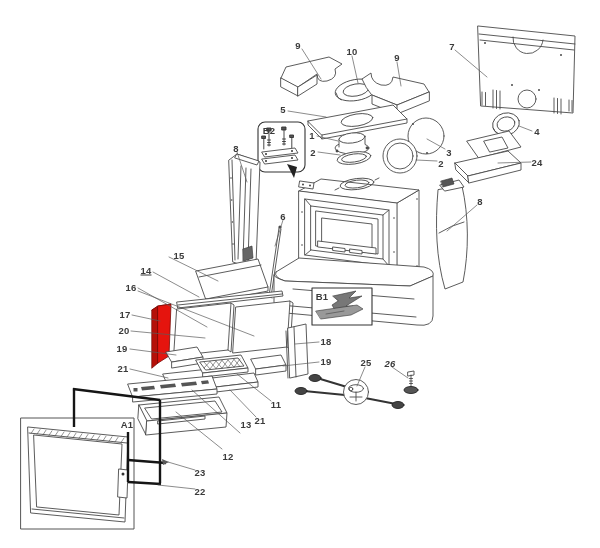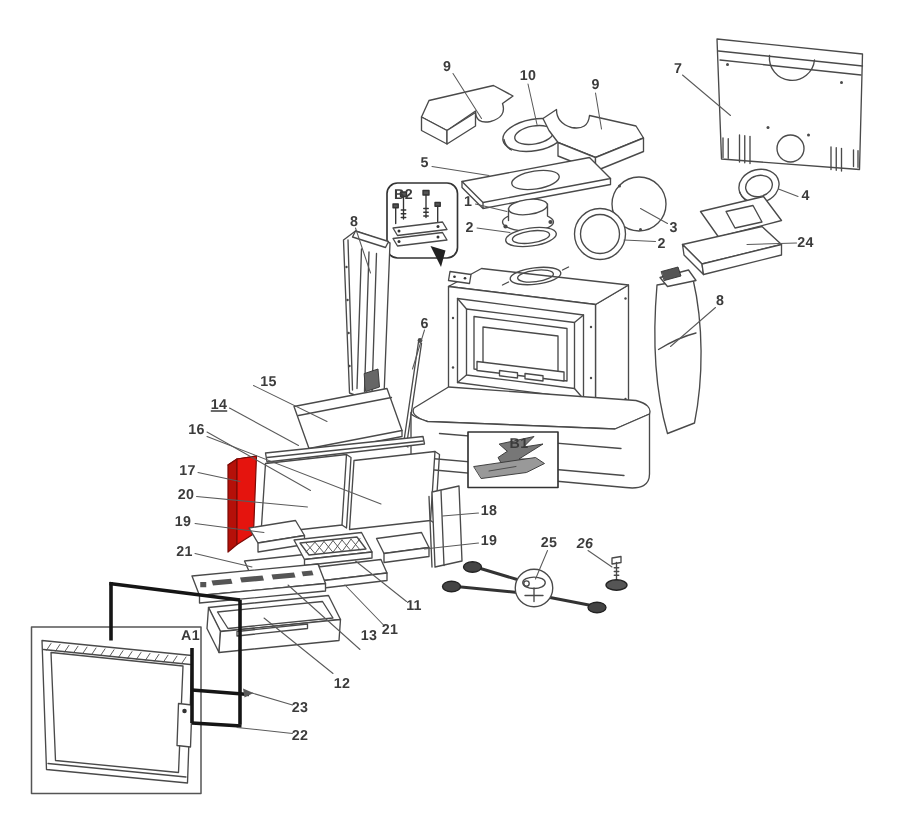--- a/index.html
+++ b/index.html
@@ -388,16 +388,16 @@
       <span class="part-label" style="left: 326px; top: 361px; color: rgb(59, 59, 59);">19</span>
       <span class="part-label" style="left: 366px; top: 362px; color: rgb(59, 59, 59);">25</span>
       <span class="part-label" style="left: 390px; top: 363px; color: rgb(59, 59, 59); font-style: italic;">26</span>
       <span class="part-label" style="left: 276px; top: 404px; color: rgb(59, 59, 59);">11</span>
       <span class="part-label" style="left: 260px; top: 420px; color: rgb(59, 59, 59);">21</span>
       <span class="part-label" style="left: 246px; top: 424px; color: rgb(59, 59, 59);">13</span>
       <span class="part-label" style="left: 228px; top: 456px; color: rgb(59, 59, 59);">12</span>
       <span class="part-label" style="left: 200px; top: 472px; color: rgb(59, 59, 59);">23</span>
       <span class="part-label" style="left: 200px; top: 491px; color: rgb(59, 59, 59);">22</span>
       <span class="part-label inset" style="left: 127px; top: 424px; color: rgb(59, 59, 59);">A1</span>
-      <span class="part-label inset" style="left: 322px; top: 296px; color: rgb(59, 59, 59); margin-left: 24px;">B1</span>
+      <span class="part-label inset" style="left: 322px; top: 296px; color: rgb(59, 59, 59);">B1</span>
       <span class="part-label inset" style="left: 269px; top: 130px; color: rgb(59, 59, 59);">B2</span>
     </div>
 </div>
 
 </body></html>

